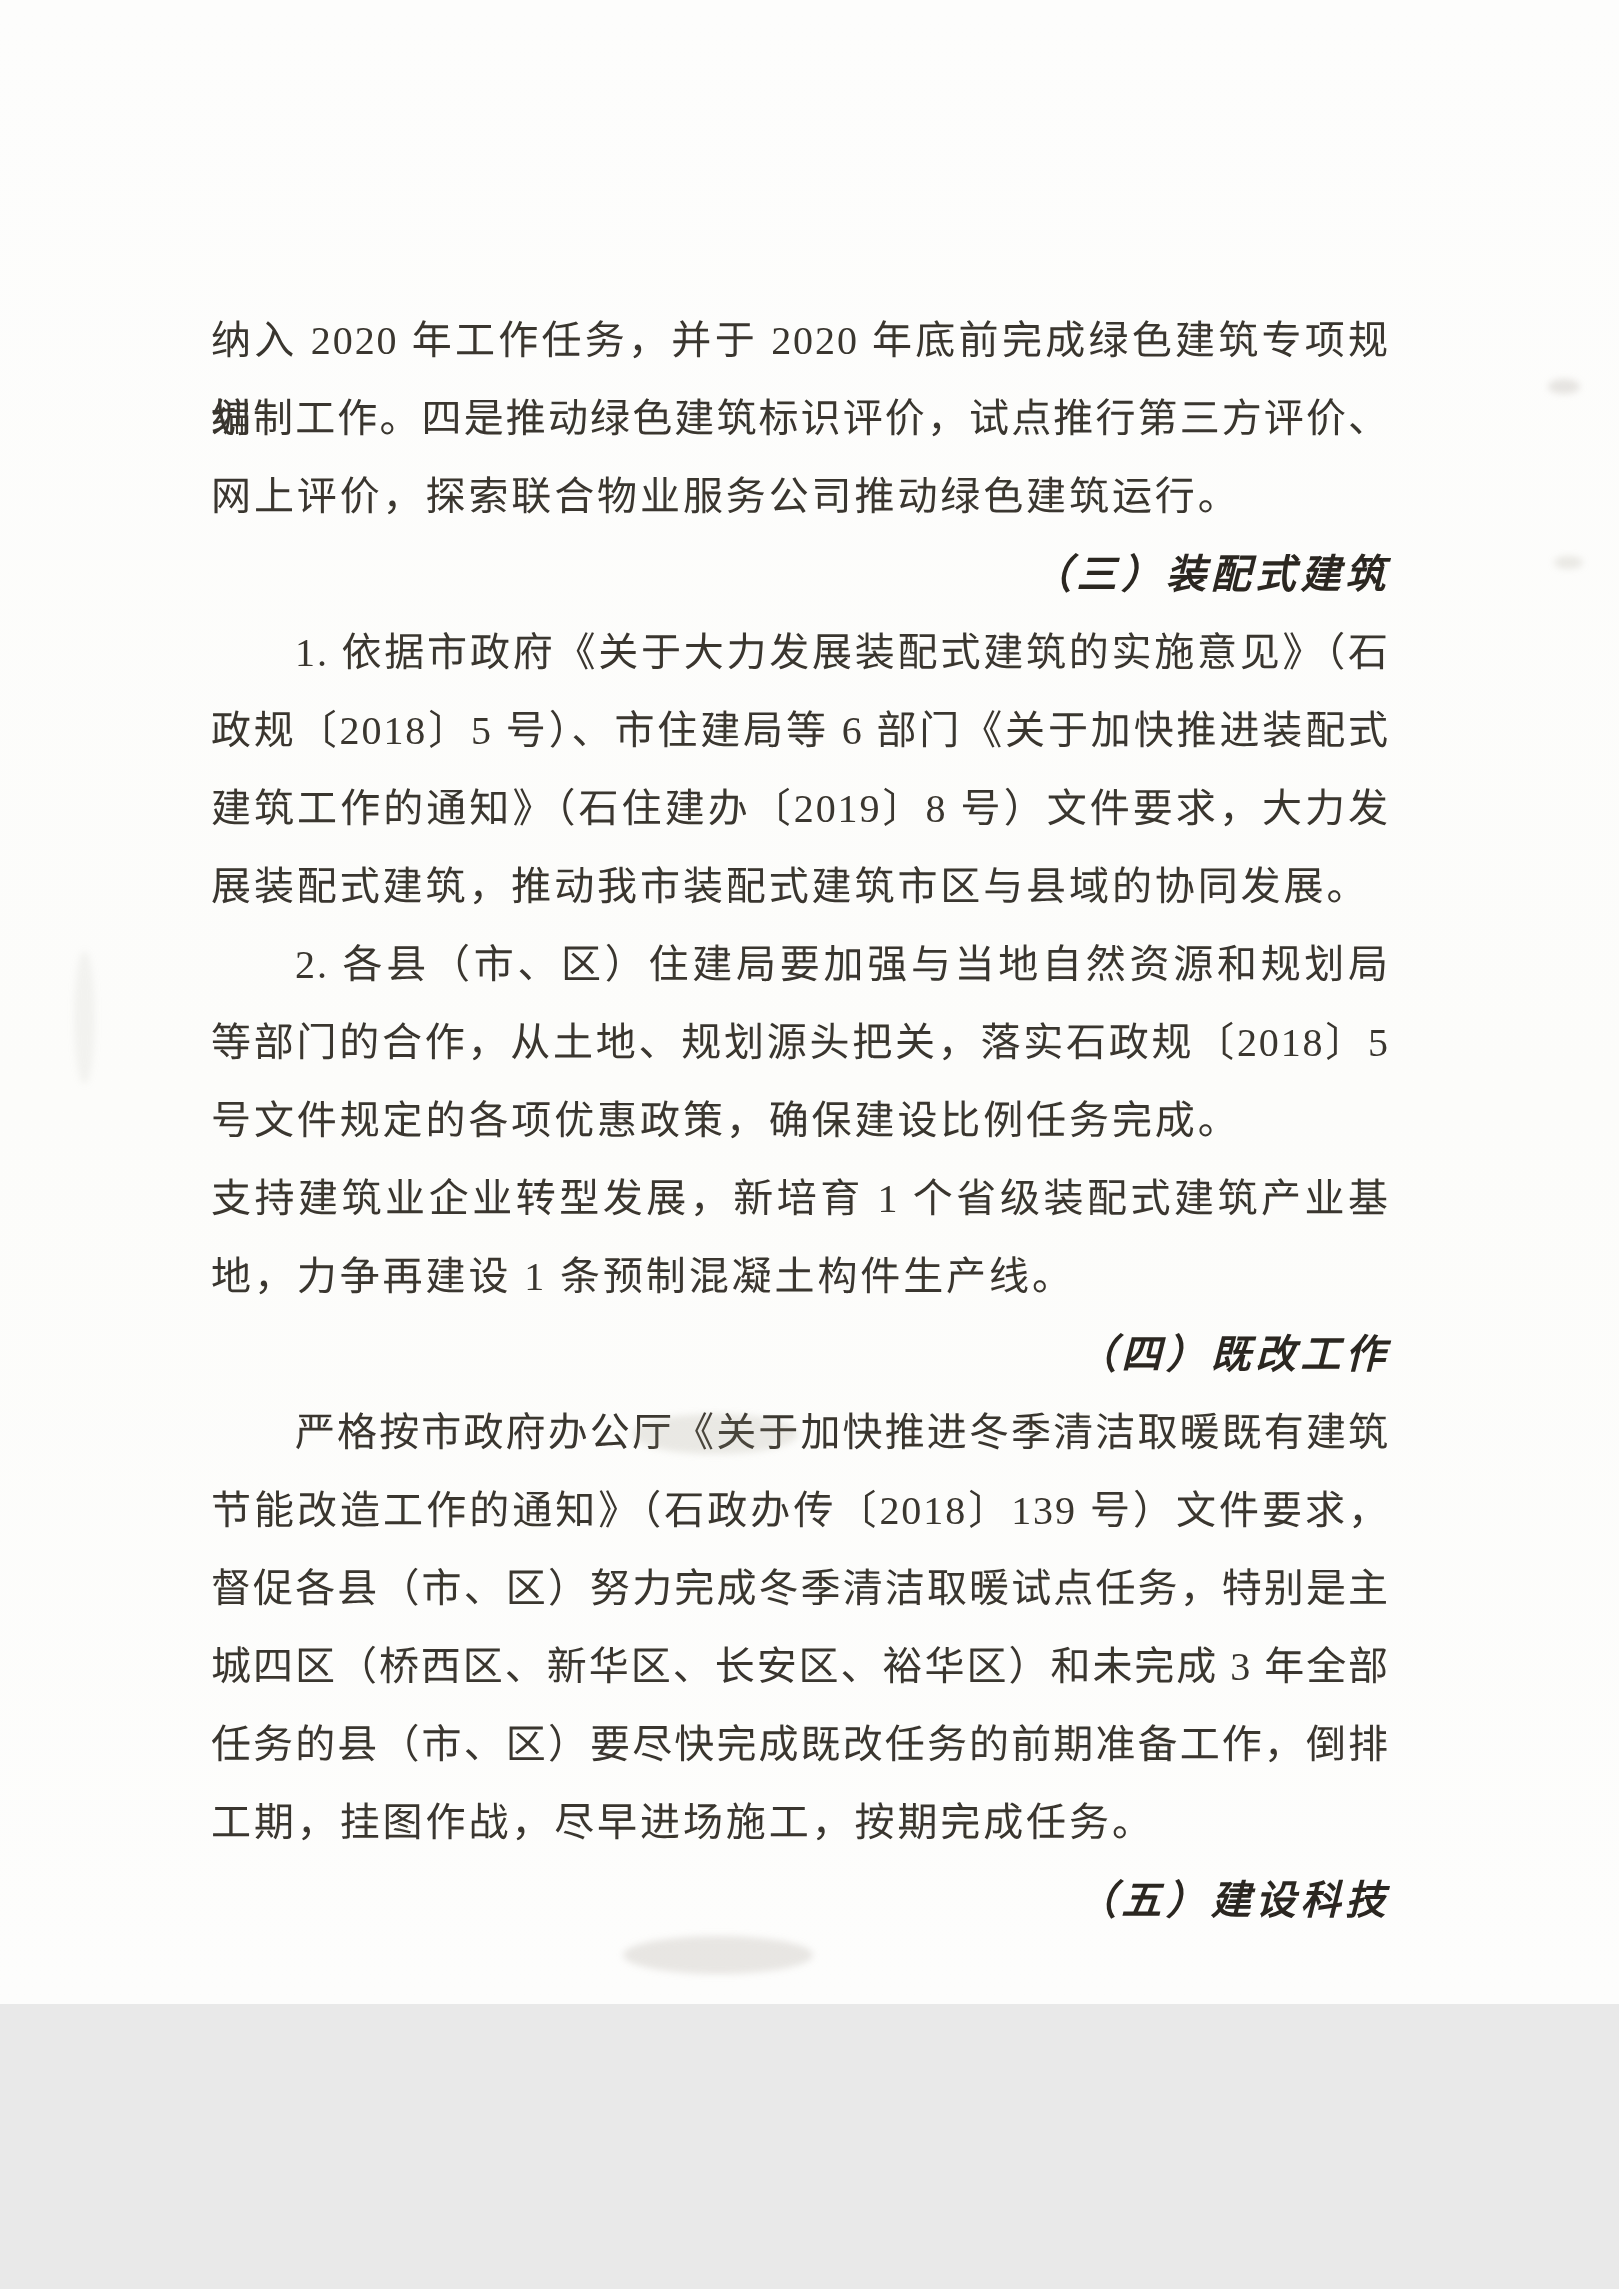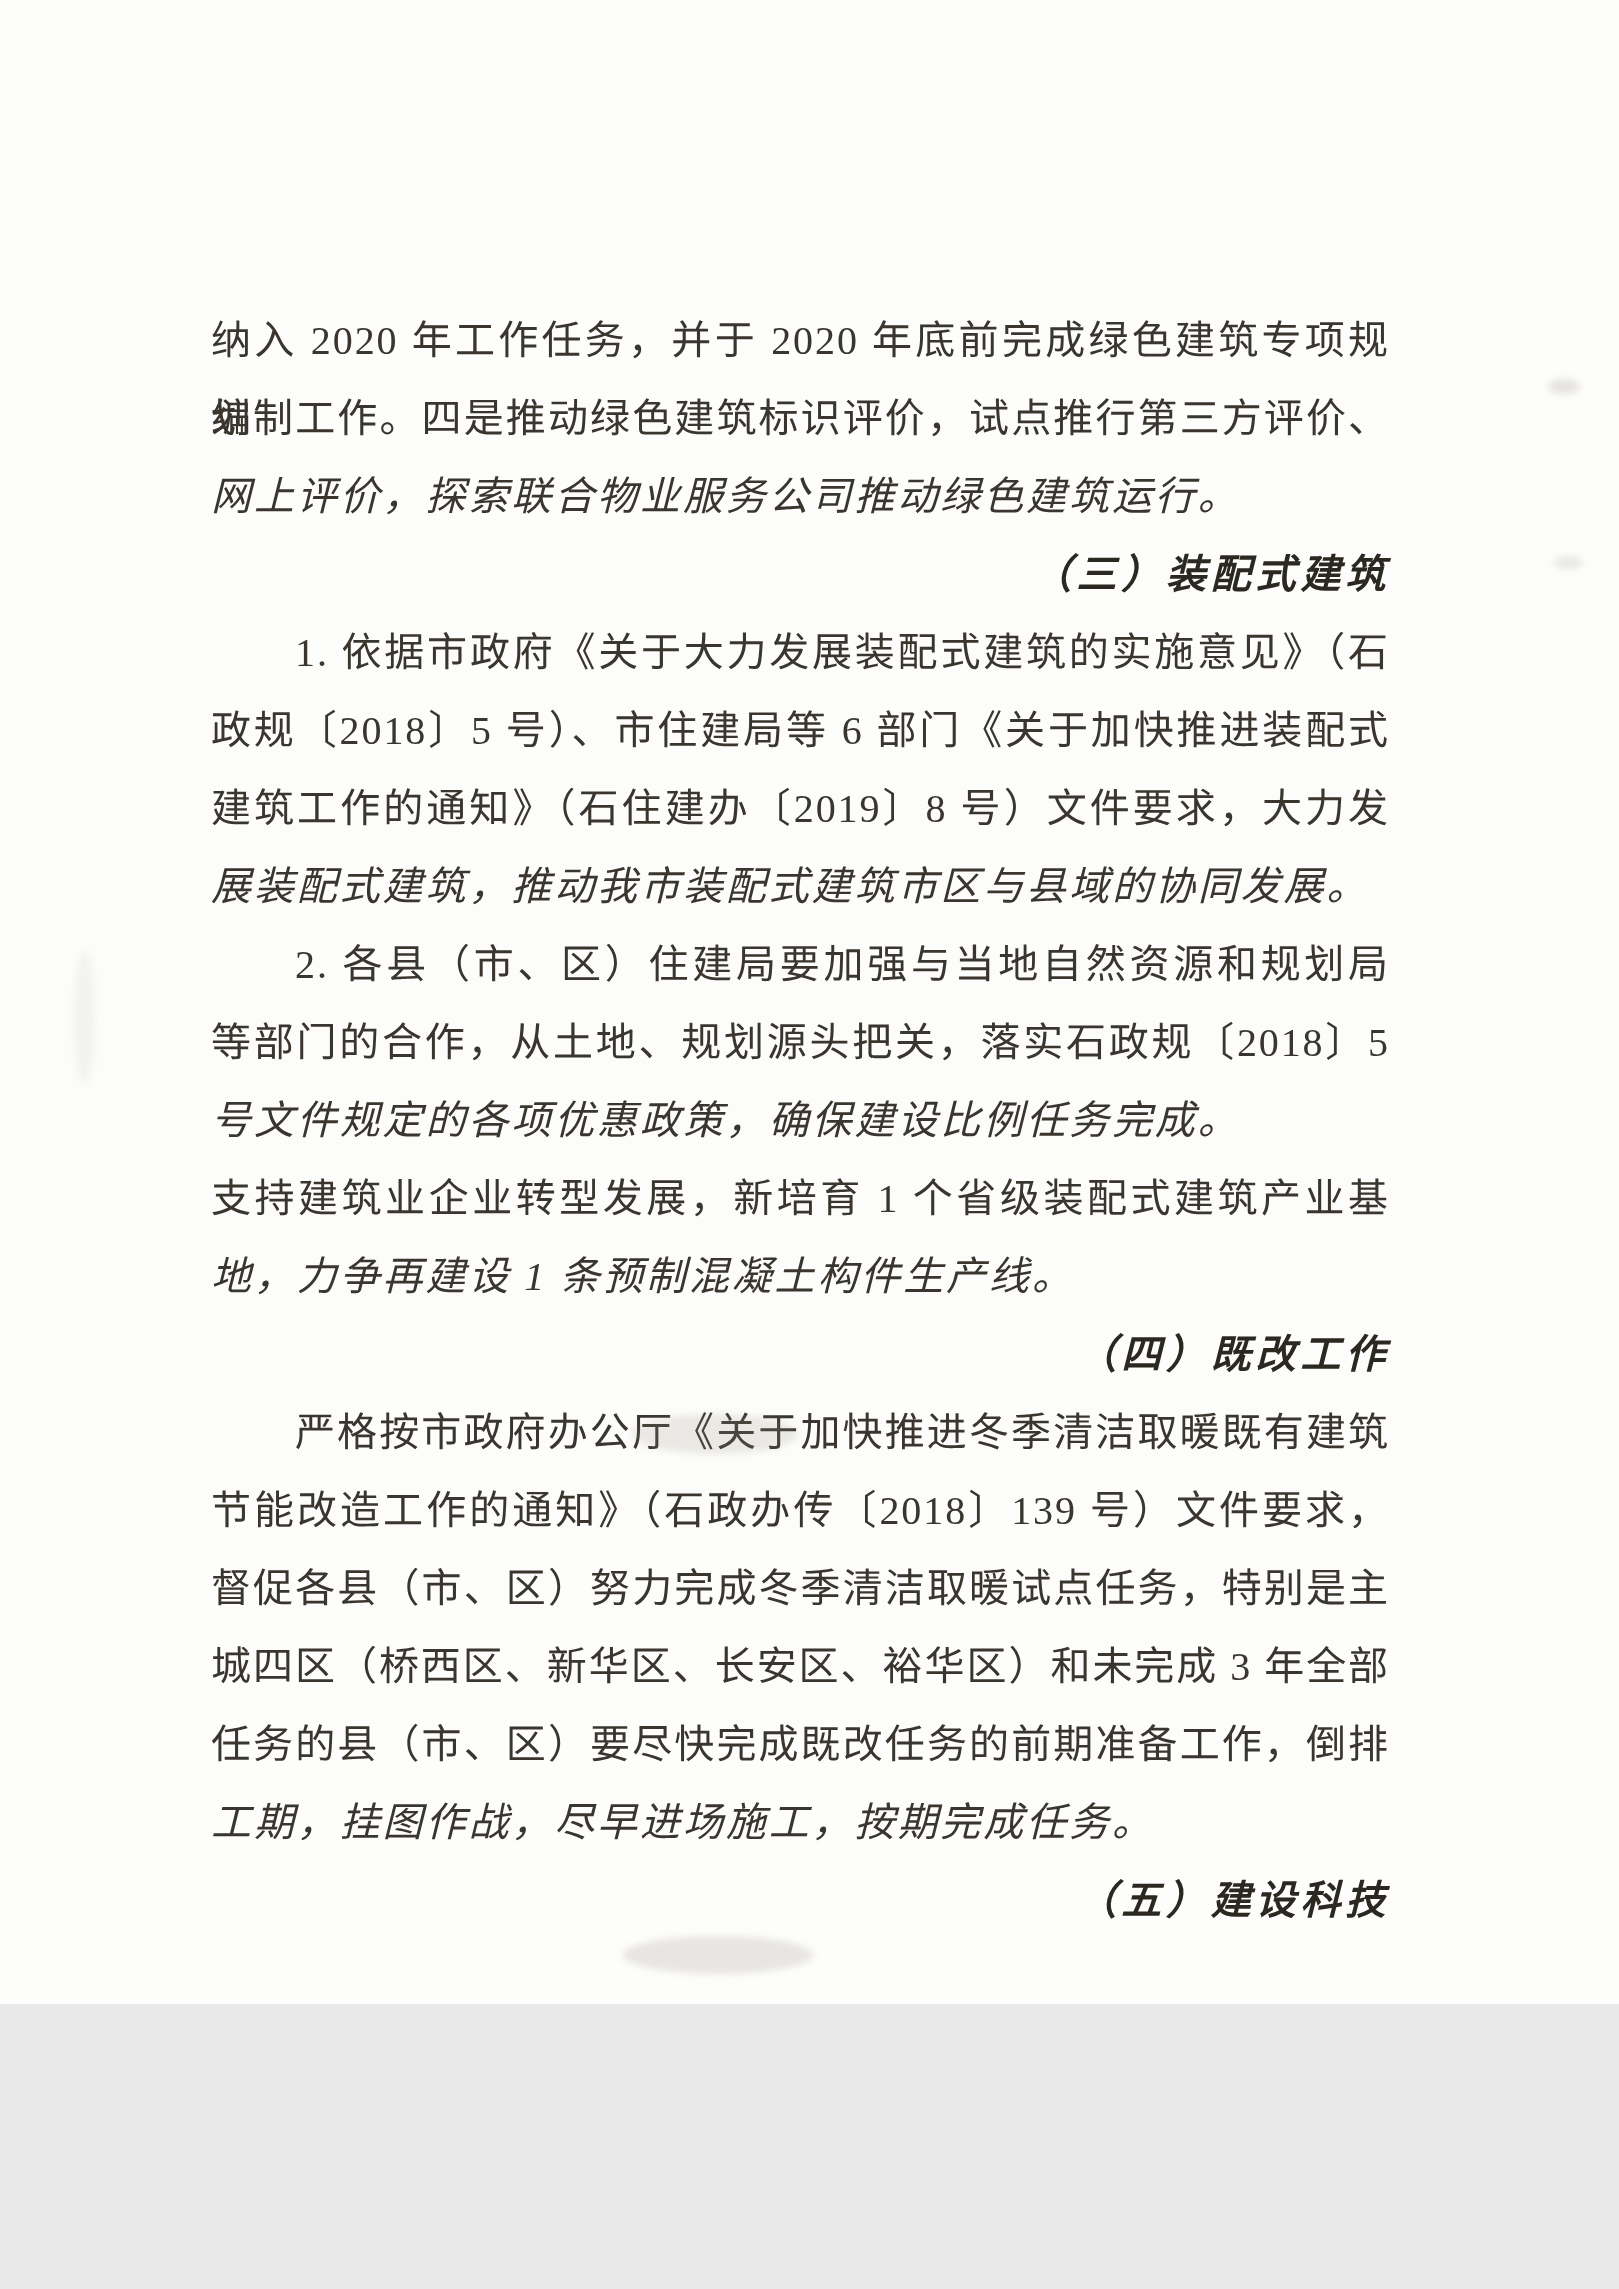--- a/index.html
+++ b/index.html
@@ -34,21 +34,20 @@
   .jf {
     text-align: justify;
     text-align-last: justify;
     text-justify: inter-character;
   }
   
   .end {
     text-align: left;
     letter-spacing: 2.9px;
     white-space: nowrap;
-    font-style: italic;
   }
   
   .in { text-indent: 84px; }
   
   .hd {
     text-indent: 84px;
     font-weight: bold;
     color: #2b2721;
     letter-spacing: 4.8px;
     white-space: nowrap;

